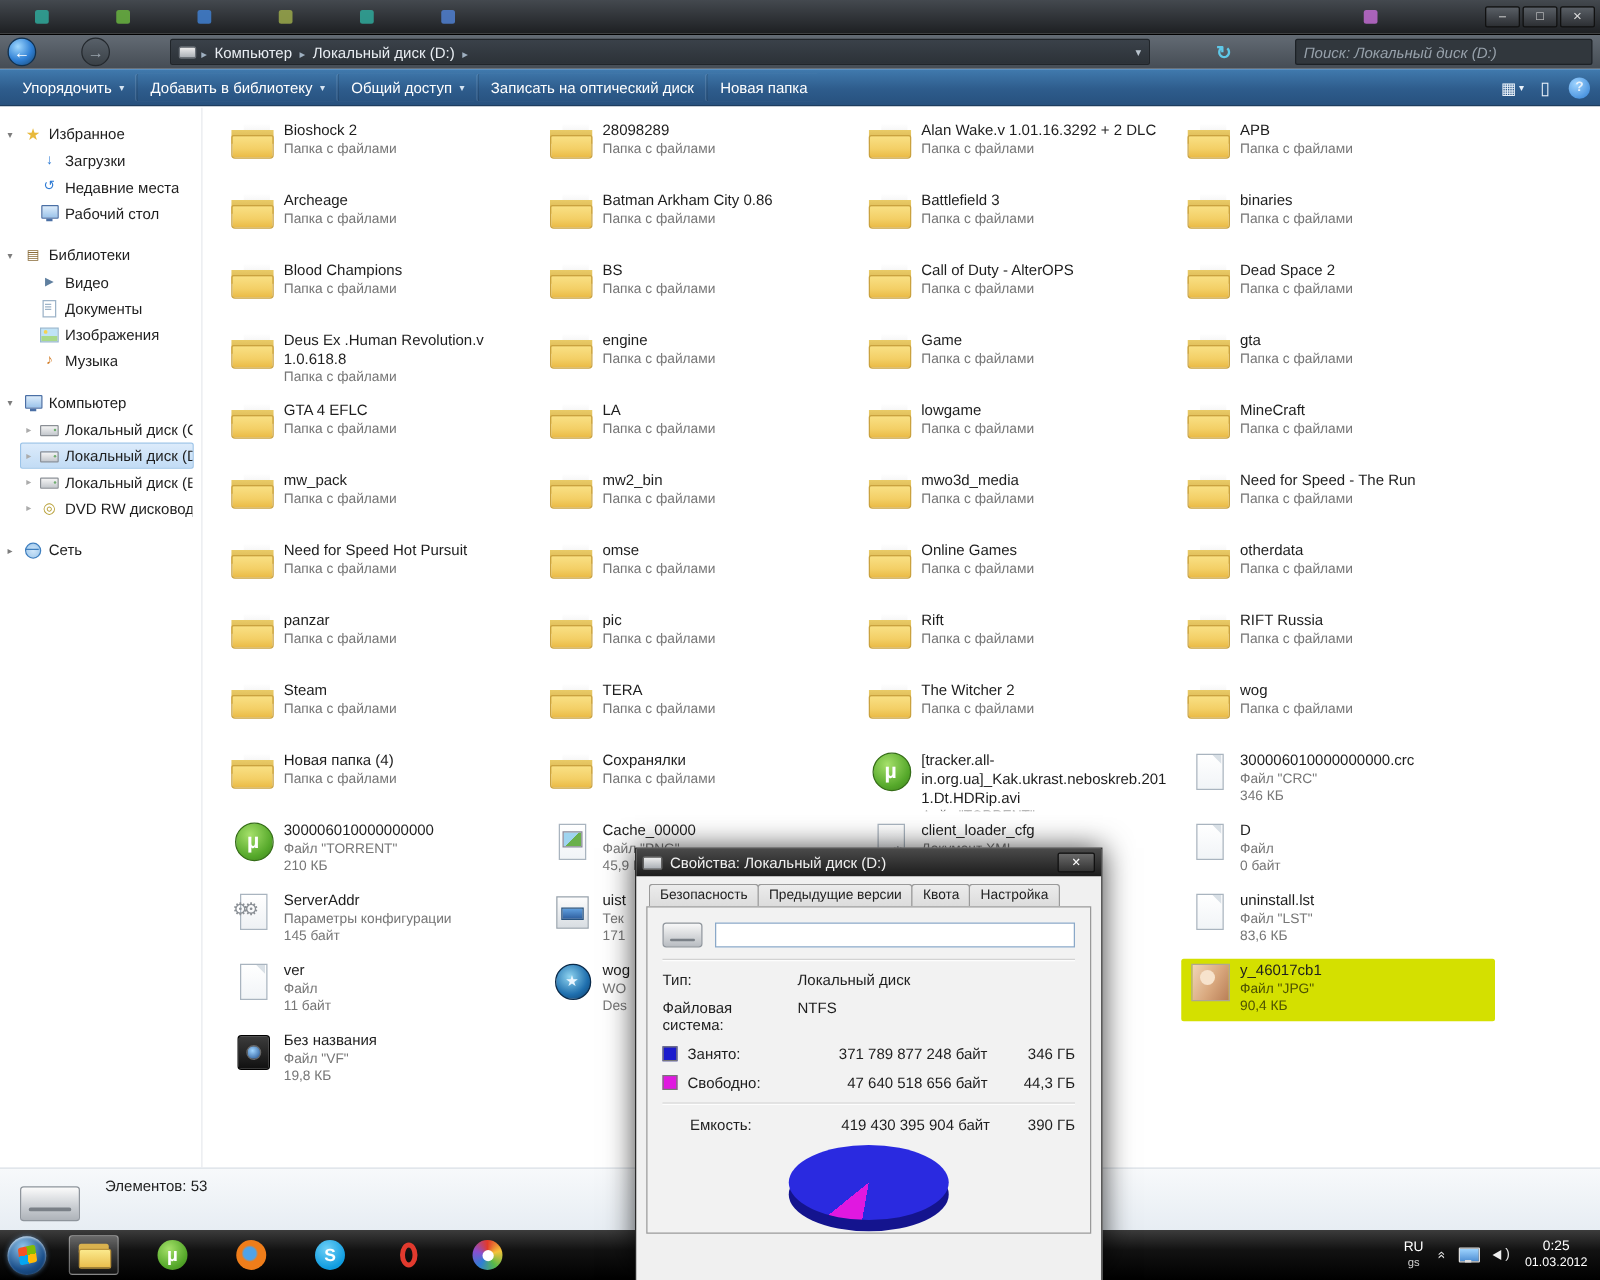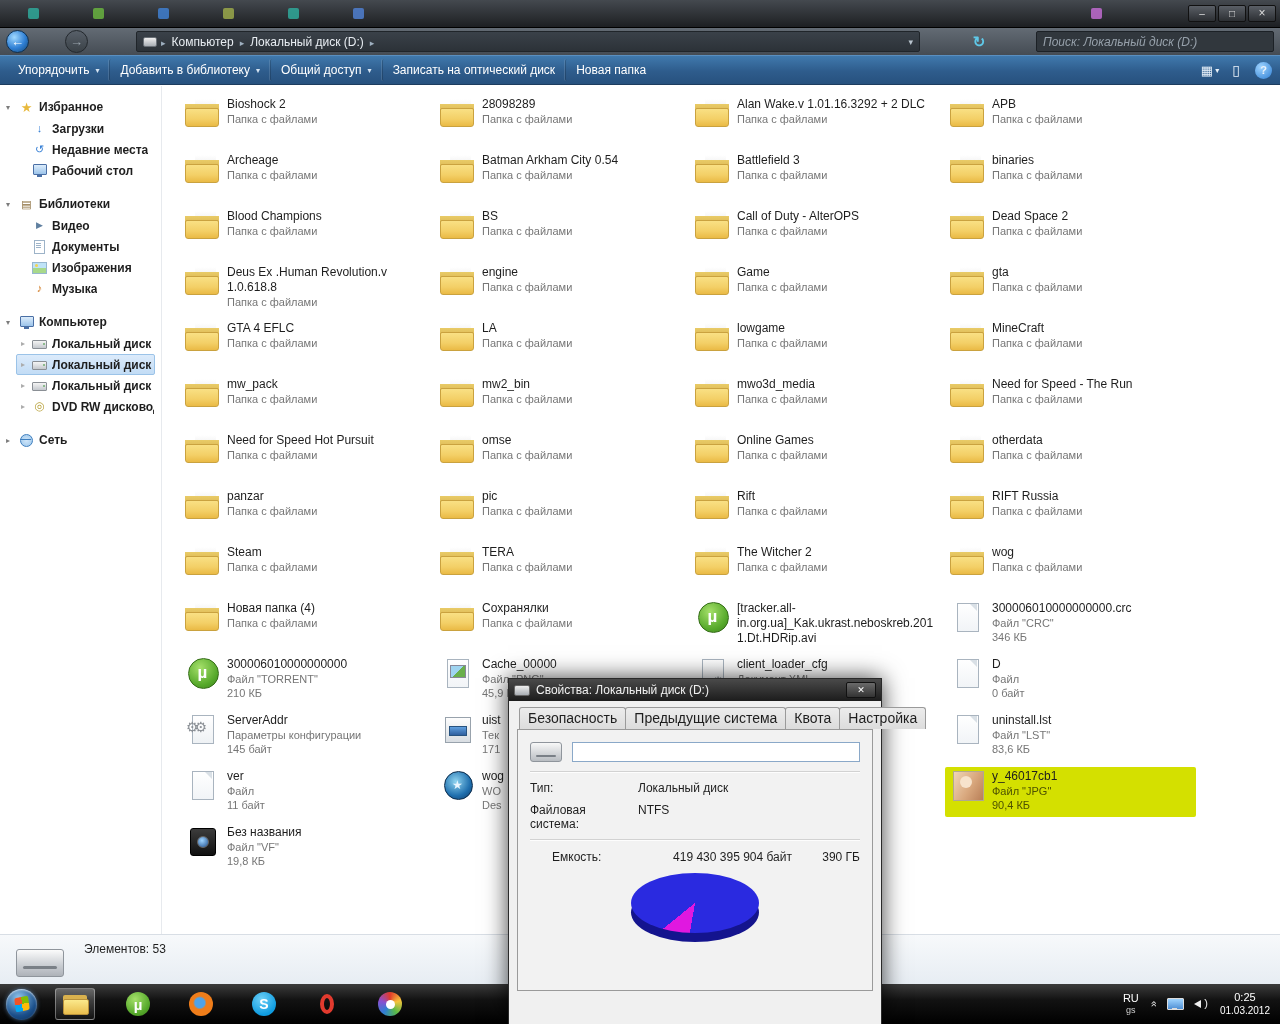--- a/index.html
+++ b/index.html
@@ -60,21 +60,21 @@
   .help { width:17px; height:17px; border-radius:50%; background:radial-gradient(circle at 35% 30%,#9fd4ff,#2f7fd4);
     font-size:11px; font-weight:bold; margin-left:6px; }
   .help::before{content:"?";}
 
   
   .main { position:absolute; top:86px; left:0; right:0; bottom:90px; background:#fff; display:flex; overflow:hidden; }
   .sidebar { width:162px; flex:none; border-right:1px solid #e7eaee; padding-top:8px; overflow:hidden; }
   .shead { display:flex; align-items:center; height:22px; padding-left:6px; margin-top:12px; color:#1e1e1e; }
   .shead:first-child { margin-top:2px; }
   .sexp { width:13px; font-size:8px; color:#7c7c7c; flex:none; }
-  .slab { white-space:nowrap; overflow:hidden;font-weight:bold; }
+  .slab { white-space:nowrap; overflow:hidden; }
   .srow { display:flex; align-items:center; height:21px; margin:0 6px 0 16px; padding-left:4px; border:1px solid transparent; border-radius:2px; color:#1e1e1e; }
   .sexp2 { width:11px; font-size:8px; color:#ababab; flex:none; }
   .srow.sel { background:linear-gradient(#dcebfb,#c2dcf5); border-color:#9bc3e8; }
   .mi { width:15px; height:13px; display:inline-flex; align-items:center; justify-content:center;
     margin-right:5px; flex:none; position:relative; font-size:11px; line-height:13px; }
   .mi-star{color:#e8b93c; font-size:13px;} .mi-down{color:#2f7bd4; font-weight:bold;}
   .mi-clock{color:#2f7bd4;} .mi-lib{color:#8a6d3b;} .mi-video{color:#5f7f9f; font-size:9px;}
   .mi-music{color:#d07820;} .mi-dvd{color:#b9a23c; font-size:12px;}
   .mi-desktop::before,.mi-pc::before{content:""; position:absolute; left:1px; top:0; width:12px; height:9px;
     border:1px solid #4a6fa5; background:linear-gradient(#dcecfb,#9cc4ea); border-radius:1px;}
@@ -198,21 +198,21 @@
     background:#f0f0f0; border:1px solid #2a2a2a; box-shadow:0 0 22px rgba(0,0,0,.75); }
   .dlg-title { height:22px; background:linear-gradient(#4a4a4a,#1c1c1c); display:flex; align-items:center;
     color:#f0f0f0; font-size:12px; padding:0 5px; gap:6px; }
   .dlg-ico { width:16px; height:11px; background:linear-gradient(#eee,#a9aeb4); border:1px solid #666; border-radius:2px; flex:none; }
   .dlg-title .ttl { flex:1; white-space:nowrap; overflow:hidden; }
   .dlg-close { width:30px; height:16px; background:linear-gradient(#6a6a6a,#333); border:1px solid #111;
     color:#fff; font-size:9px; display:flex; align-items:center; justify-content:center; border-radius:2px; }
   .dlg-close::before{content:"✕";}
   .dlg-body { padding:6px 8px 8px; }
   .tabs-back, .tabs-front { display:flex; margin-left:2px; position:relative; }
-  .tabb, .tabf { font-size:14px; padding:3px 9px 4px; background:linear-gradient(#f6f6f6,#e2e2e2);
+  .tabb, .tabf { font-size:11px; padding:3px 9px 4px; background:linear-gradient(#f6f6f6,#e2e2e2);
     border:1px solid #9a9a9a; border-bottom:none; border-radius:3px 3px 0 0; margin-right:-1px; color:#1e1e1e; white-space:nowrap; }
   .tabb { padding:2px 8px 3px; background:linear-gradient(#ececec,#dcdcdc); }
   .tabs-front { z-index:2; }
   .tabf.active { background:#f2f2f2; position:relative; z-index:3; margin-bottom:-1px; padding-bottom:6px;
     box-shadow:inset 0 2px 0 #7ab8e8; }
   .dlg-panel { border:1px solid #9a9a9a; background:#f2f2f2; padding:10px 12px 8px; position:relative; z-index:1; height:262px; overflow:hidden; }
   .vol-row { display:flex; align-items:center; gap:10px; margin:2px 0 9px; }
   .vol-ico { width:32px; height:20px; background:linear-gradient(#f8f8f8,#b9bdc2); border:1px solid #8f959c; border-radius:3px; flex:none; position:relative; }
   .vol-ico::after{content:""; position:absolute; left:5px; right:5px; bottom:4px; height:2px; background:#7a8087; border-radius:2px;}
   .vol-input { flex:1; height:20px; border:1px solid #8aa8c8; background:#fff; font-size:12px; padding:0 4px;
@@ -484,21 +484,21 @@
           <div class="tile">
             <div class="fi fi-folder"></div>
             <div class="tx">
               <div class="nm">28098289</div>
               <div class="sb">Папка с файлами</div>
             </div>
           </div>
           <div class="tile">
             <div class="fi fi-folder"></div>
             <div class="tx">
-              <div class="nm">Batman Arkham City 0.54</div>
+              <div class="nm">Batman Arkham City 0.86</div>
               <div class="sb">Папка с файлами</div>
             </div>
           </div>
           <div class="tile">
             <div class="fi fi-folder"></div>
             <div class="tx">
               <div class="nm">BS</div>
               <div class="sb">Папка с файлами</div>
             </div>
           </div>
@@ -801,40 +801,54 @@
 
   <div class="dialog">
     <div class="dlg-title">
       <span class="dlg-ico"></span>
       <span class="ttl">Свойства: Локальный диск (D:)</span>
       <span class="dlg-close"></span>
     </div>
     <div class="dlg-body">
       <div class="tabs-back" id="tabsBack">
           <span class="tabb">Безопасность</span>
-          <span class="tabb">Предыдущие система</span>
+          <span class="tabb">Предыдущие версии</span>
           <span class="tabb">Квота</span>
           <span class="tabb">Настройка</span>
         </div>
       <div class="dlg-panel">
         <div class="vol-row">
           <span class="vol-ico"></span>
           <input class="vol-input" value="" style="">
         </div>
         <div class="hr"></div>
         <div id="dlgRows">
             <div class="prow">
               <span class="plab">Тип:</span>
               <span class="pval">Локальный диск</span>
             </div>
             <div class="prow">
               <span class="plab">Файловая система:</span>
               <span class="pval">NTFS</span>
             </div>
           </div>
+        <div id="usageRows">
+            <div class="urow">
+              <span class="sw" style="background: rgb(26, 26, 205);"></span>
+              <span class="ulab">Занято:</span>
+              <span class="ubytes">371 789 877 248 байт</span>
+              <span class="usize">346 ГБ</span>
+            </div>
+            <div class="urow">
+              <span class="sw" style="background: rgb(224, 24, 224);"></span>
+              <span class="ulab">Свободно:</span>
+              <span class="ubytes">47 640 518 656 байт</span>
+              <span class="usize">44,3 ГБ</span>
+            </div>
+          </div>
         <div class="hr"></div>
         <div class="cap-row">
           <span class="ulab">Емкость:</span>
           <span class="ubytes">419 430 395 904 байт</span>
           <span class="usize">390 ГБ</span>
         </div>
         <div class="pie-wrap">
           <div class="pie" id="pie" style="--pieGrad: conic-gradient(#2a2ae0 0deg 190deg, #e018e0 190deg 231.04deg, #2a2ae0 231.04deg 360deg);"></div>
         </div>
       </div>

